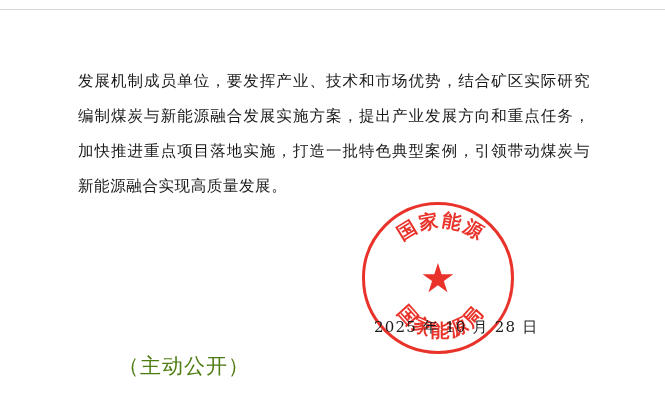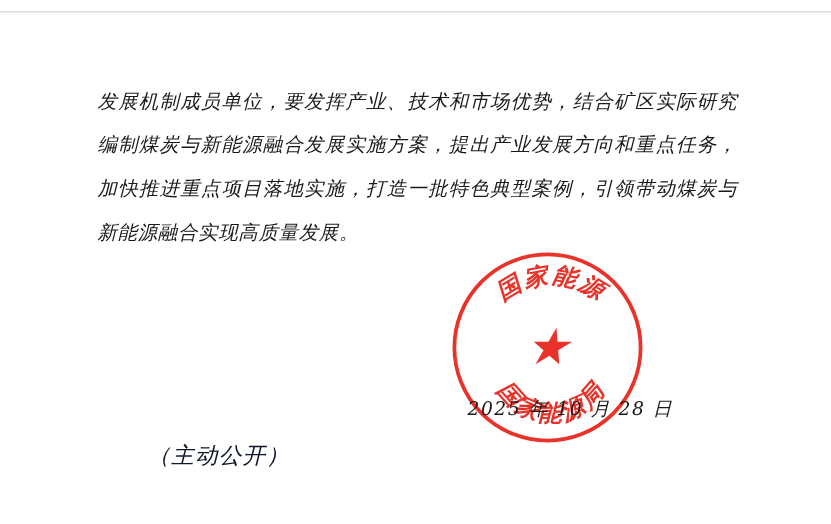--- a/index.html
+++ b/index.html
@@ -11,21 +11,20 @@
     height: 419px;
     background: #ffffff;
     font-family: "DejaVu Serif", "Liberation Serif", serif;
     overflow: hidden;
   }
   .page {
     position: relative;
     width: 665px;
     height: 357px;
     background: #ffffff;
-    font-style: italic;
   }
   .top-rule {
     position: absolute;
     left: 0;
     top: 9px;
     width: 665px;
     height: 1px;
     background: #d8d8d8;
   }
   .body-text {
@@ -99,22 +98,22 @@
     white-space: nowrap;
     text-align: right;
   }
   .date-line .num {
     font-family: "DejaVu Serif", "Liberation Serif", serif;
   }
   .footer-note {
     position: absolute;
     left: 118px;
     top: 352px;
-    font-size: 18px;
-    color: #0f172a;
+    font-size: 21px;
+    color: #4d7c0f;
     letter-spacing: 1px;
   }
 </style>
 </head>
 <body>
 
 <div class="page">
 
   <div class="top-rule"></div>
 

